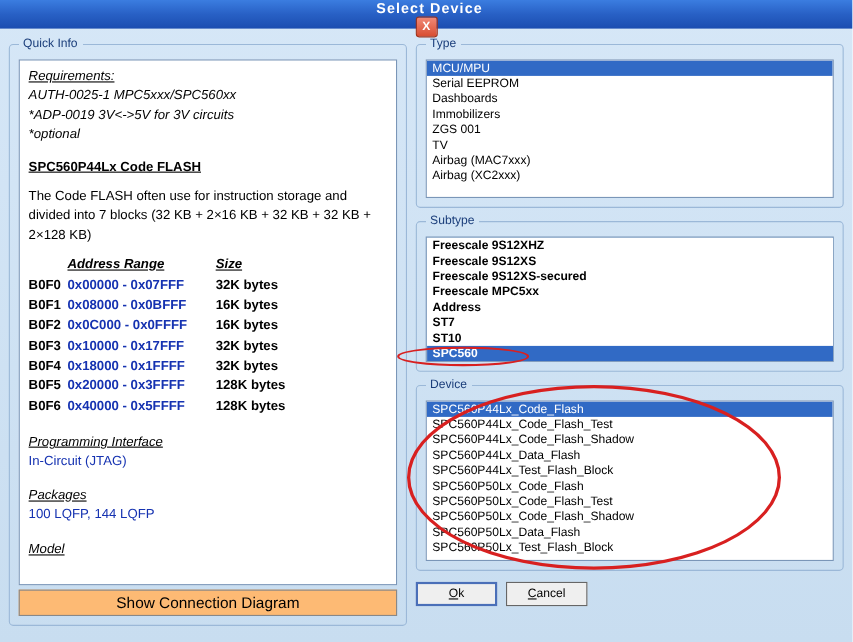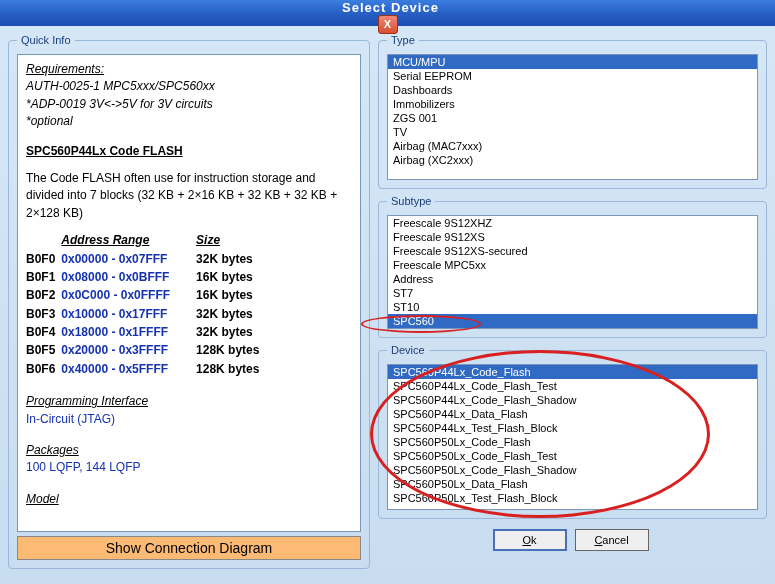--- a/index.html
+++ b/index.html
@@ -91,25 +91,25 @@
 .listbox .item {
   padding: 1px 5px;
   cursor: default;
   white-space: nowrap;
 }
 .listbox .item.selected {
   background: #316ac5;
   color: white;
 }
 #type-list { height: 126px; }
-#subtype-list { height: 114px; }
+#subtype-list { height: 114px; font-weight: bold; }
 #device-list { height: 146px; }
 .btn-row {
   display: flex;
-  justify-content: center;
+  justify-content: flex-start;
   gap: 8px;
   padding: 4px 4px 0 0;
 }
 .dlg-btn {
   width: 74px;
   height: 22px;
   background: #efefef;
   border: 1px solid #666;
   font-size: 11px;
   cursor: pointer;

